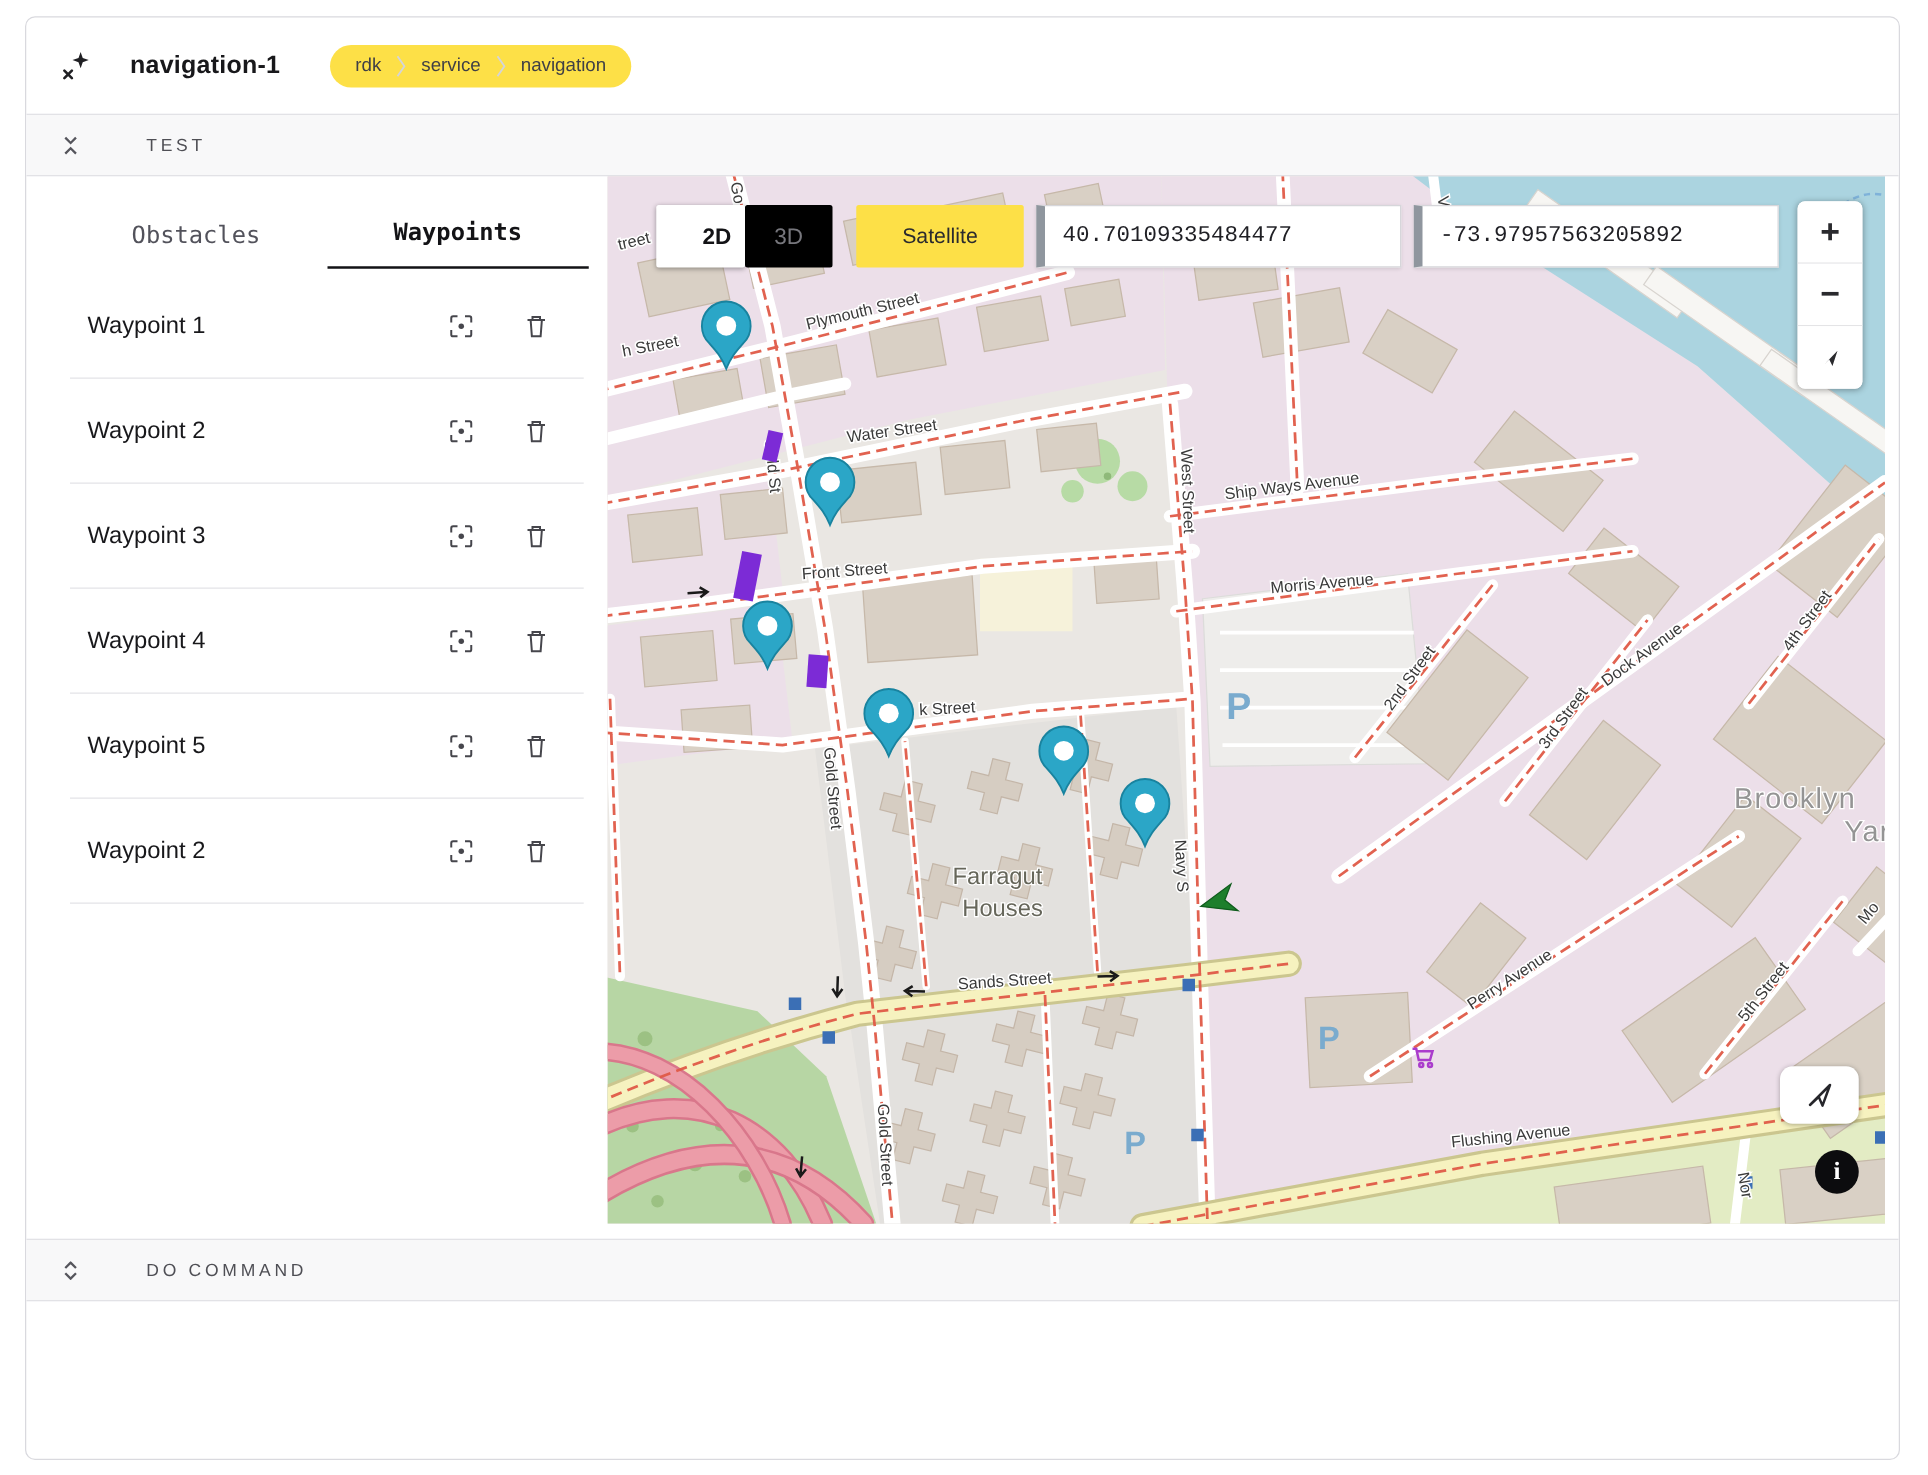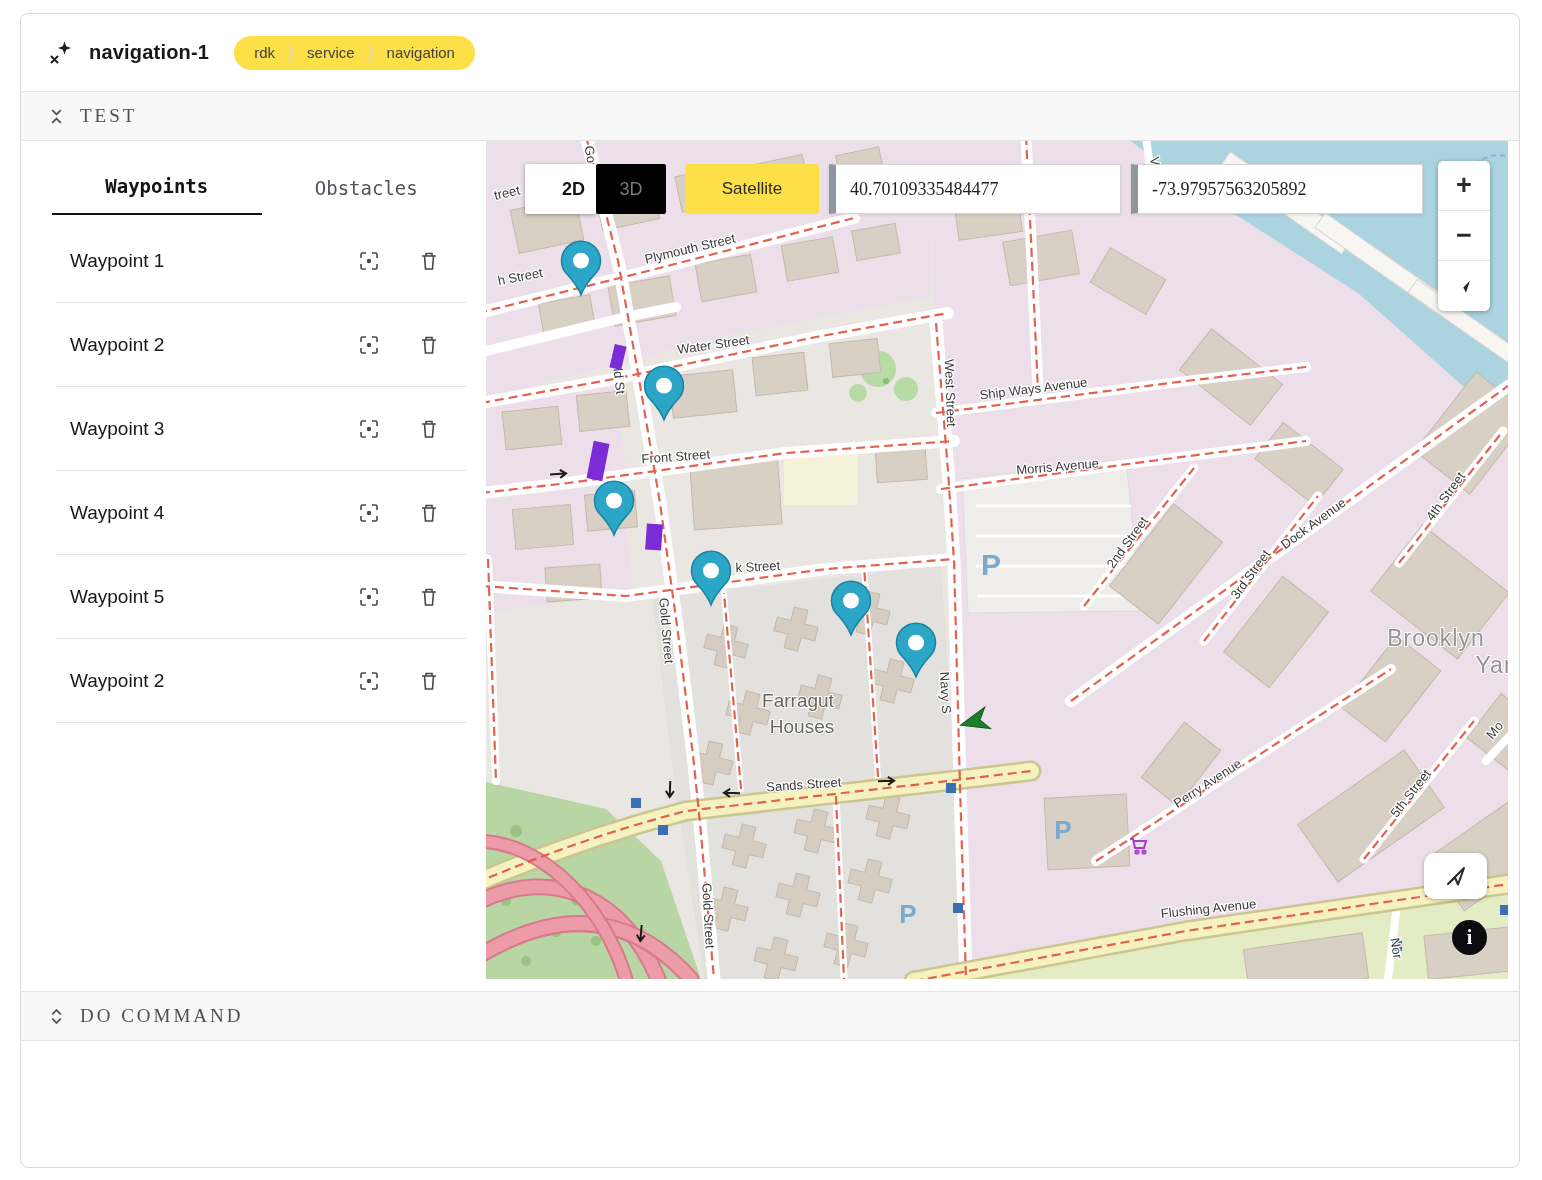--- a/index.html
+++ b/index.html
@@ -1,29 +1,29 @@
 <!DOCTYPE html>
 <html><head>
 <meta charset="utf-8">
 <style>
   html,body{margin:0;padding:0;width:1542px;height:1180px;background:#ffffff;
     font-family:"Liberation Sans",sans-serif;color:#18181b;}
   .card{position:absolute;left:20px;top:13px;width:1500px;height:1155px;
     border:1px solid #d9d9de;border-radius:8px;background:#fff;overflow:hidden;box-sizing:border-box;}
   
   .hdr{height:77px;display:flex;align-items:center;padding:0 26px;gap:14px;}
-  .hdr h1{font-size:20px;font-weight:700;margin:1px;letter-spacing:.2px;}
+  .hdr h1{font-size:20px;font-weight:700;margin:16px;letter-spacing:.2px;}
   .crumbs{margin-left:10px;background:#fde047;border-radius:999px;height:34px;
     display:flex;align-items:center;padding:0 8px;}
   .crumb{padding:0 12px;font-size:15px;color:#3f3f46;cursor:pointer;}
   .crumb-sep{display:block;}
   
   .secbar{height:50px;background:#f8f8f9;border-top:1px solid #e2e2e6;border-bottom:1px solid #e2e2e6;
     display:flex;align-items:center;gap:16px;padding:0 28px;color:#4f4f55;box-sizing:border-box;}
-  .secbar .seclabel{font-family:Liberation Serif, serif;font-size:19px;letter-spacing:3px;}
+  .secbar .seclabel{font-family:Liberation Sans, sans-serif;font-size:14px;letter-spacing:3px;margin-left:37px;}
   
   .controls{padding:30px 0 0 31px;display:flex;gap:17px;height:125px;box-sizing:border-box;}
   .select{width:357px;height:50px;border:1px solid #cfcfd4;border-radius:3px;display:flex;
     align-items:center;justify-content:space-between;padding:0 16px;font-size:17px;color:#27272a;
     cursor:pointer;box-sizing:border-box;background:#fff;}
   .pausebtn{width:54px;height:50px;background:#f1f1f3;border:1px solid #e7e7ea;border-radius:3px;
     display:flex;align-items:center;justify-content:center;cursor:pointer;}
   
   .content{display:flex;align-items:flex-start;padding-left:31px;gap:15px;}
   .panel{width:419px;flex:none;}
@@ -40,21 +40,21 @@
   .map{position:relative;width:1022px;height:838px;overflow:hidden;background:#eae7e3;flex:none;}
   .basemap{position:absolute;left:0;top:0;}
   .mapctl{position:absolute;display:flex;align-items:center;justify-content:center;
     box-sizing:border-box;cursor:pointer;border:none;}
   .m2d{left:39px;top:23px;width:71px;height:50px;background:#fff;font-weight:700;font-size:18px;
     border-radius:2px;box-shadow:0 1px 4px rgba(0,0,0,.35);color:#131316;padding-left:32px;}
   .m3d{left:110px;top:23px;width:70px;height:50px;background:#000000;font-size:18px;color:#77777d;border-radius:2px;text-align:right;}
   .msat{left:199px;top:23px;width:134px;height:50px;background:#fde047;font-size:17px;color:#2a2a2e;border-radius:2px;}
   .coord{position:absolute;top:23px;width:292px;height:50px;background:#fff;border:1px solid #d6d6da;
     border-left:7px solid #8f969e;box-sizing:border-box;font-size:18px;color:#1f1f24;padding:0 0 0 14px;
-    font-family:Liberation Serif, serif;box-shadow:0 1px 3px rgba(0,0,0,.12);}
+    font-family:Liberation Mono, monospace;box-shadow:0 1px 3px rgba(0,0,0,.12);}
   .lat{left:343px;} .lng{left:645px;}
   .zoomctl{position:absolute;left:952px;top:20px;width:52px;background:#fff;border-radius:6px;
     box-shadow:0 1px 5px rgba(0,0,0,.35);overflow:hidden;}
   .zbtn{width:52px;height:50px;display:flex;align-items:center;justify-content:center;background:#fff;
     border:none;border-bottom:1px solid #e4e4e6;font-size:27px;font-weight:700;color:#2a2a2e;cursor:pointer;}
   .zbtn:last-child{border-bottom:none;}
   .navbtn{left:938px;top:712px;width:63px;height:46px;background:#fff;border-radius:10px;
     box-shadow:0 1px 4px rgba(0,0,0,.3);}
   .infobtn{position:absolute;left:966px;top:779px;width:35px;height:35px;border-radius:50%;
     background:#0c0c0e;color:#fff;display:flex;align-items:center;justify-content:center;
@@ -100,22 +100,22 @@
       <polyline points="3,13 7,9 11,13" fill="none" stroke="#55555c" stroke-width="1.7"></polyline>
     </svg>
     <span class="seclabel">TEST</span>
   </div>
 
 
   <div class="content">
 
     <aside class="panel">
       <div class="tabs">
+        <div class="tab">Obstacles</div>
         <div class="tab active">Waypoints</div>
-        <div class="tab">Obstacles</div>
       </div>
       <ul class="wlist">
         <li class="wrow">
           <span class="wlabel">Waypoint 1</span>
           <button class="iconbtn"><svg width="24" height="24" viewBox="0 0 24 24">
                 <path d="M4,9 V5.5 Q4,4 5.5,4 H9 M15,4 h3.5 Q20,4 20,5.5 V9 M20,15 v3.5 Q20,20 18.5,20 H15 M9,20 H5.5 Q4,20 4,18.5 V15" fill="none" stroke="currentColor" stroke-width="1.6"></path>
                 <circle cx="12" cy="12" r="2.2" fill="currentColor"></circle>
               </svg></button>
           <button class="iconbtn"><svg width="24" height="24" viewBox="0 0 24 24">
                 <path d="M5,7 H19 M9,7 V4.5 H15 V7 M7.5,7 L8.5,20 H15.5 L16.5,7" fill="none" stroke="currentColor" stroke-width="1.6"></path>

